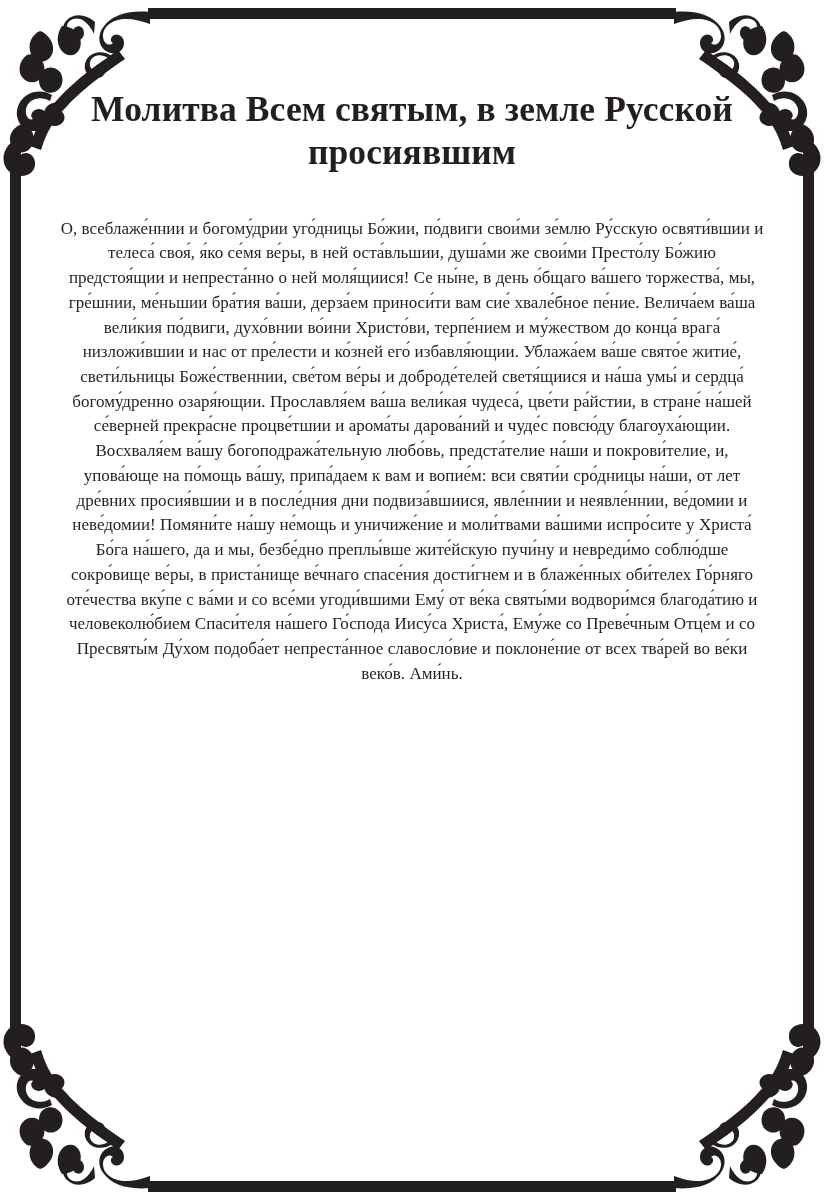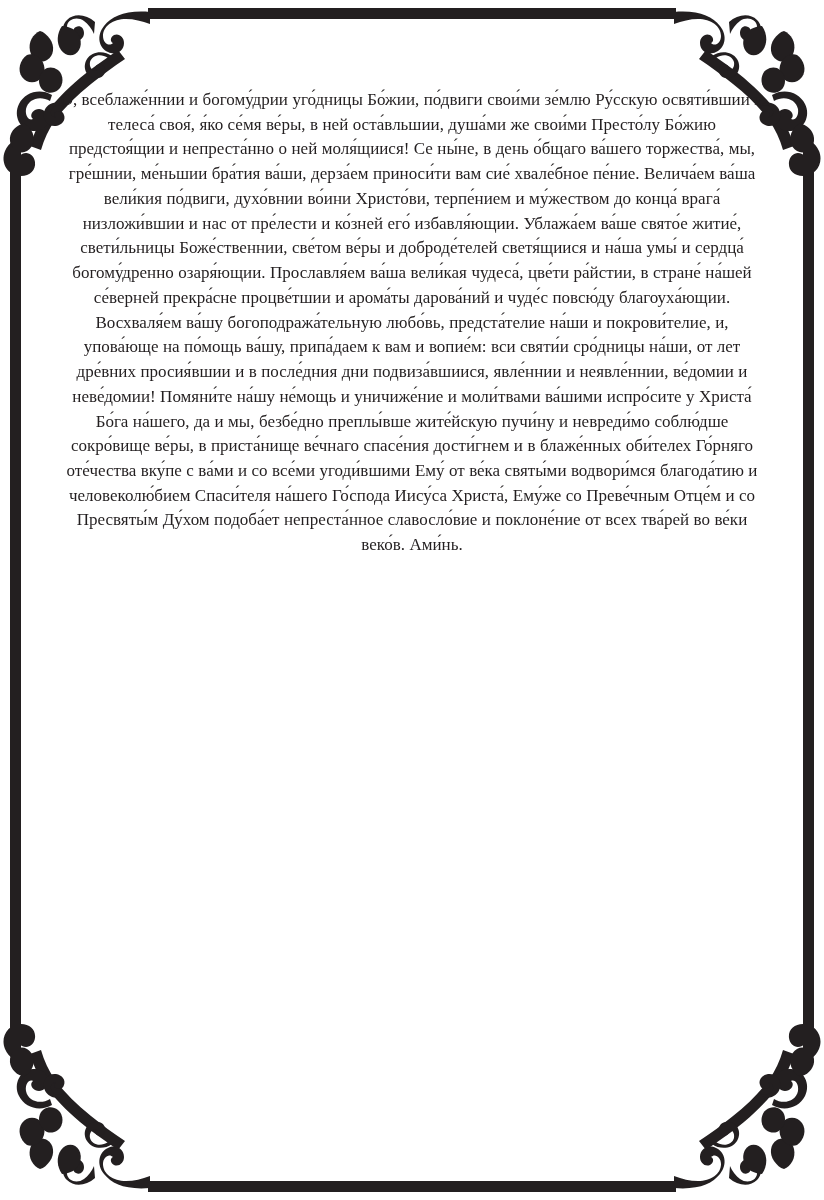--- a/index.html
+++ b/index.html
@@ -219,16 +219,17 @@
         <path d="M62 104 C55 100 46 104 44 112 C42 120 48 127 56 126 C62 125 66 120 64 115 C63 111 59 110 56 112 C54 113 54 116 56 117 C53 118 50 115 51 111 C53 105 60 103 65 108 Z"></path>
         <path d="M36 140 C24 134 10 139 5 151 C0 163 8 176 21 176 C30 176 36 170 35 162 C34 155 28 151 22 154 C18 156 17 161 20 163 C16 165 12 160 13 153 C15 143 27 139 36 146 Z"></path>
         <path d="M22 124 C15 126 9 133 10 141 C11 150 20 155 27 151 C34 147 36 137 31 130 C29 126 25 123 22 124 Z"></path>
         <rect x="148" y="8" width="34" height="11"></rect>
         <rect x="10" y="148" width="11" height="34"></rect>
       </g>
     </svg>
   </div>
 
   <div class="content">
+    <h1 class="prayer-title">Молитва Всем святым, в земле Русской просиявшим</h1>
     <p class="prayer-body">О, всеблаже́ннии и богому́дрии уго́дницы Бо́жии, по́двиги свои́ми зе́млю Ру́сскую освяти́вшии и телеса́ своя́, я́ко се́мя ве́ры, в ней оста́вльшии, душа́ми же свои́ми Престо́лу Бо́жию предстоя́щии и непреста́нно о ней моля́щиися! Се ны́не, в день о́бщаго ва́шего торжества́, мы, гре́шнии, ме́ньшии бра́тия ва́ши, дерза́ем приноси́ти вам сие́ хвале́бное пе́ние. Велича́ем ва́ша вели́кия по́двиги, духо́внии во́ини Христо́ви, терпе́нием и му́жеством до конца́ врага́ низложи́вшии и нас от пре́лести и ко́зней его́ избавля́ющии. Ублажа́ем ва́ше свято́е житие́, свети́льницы Боже́ственнии, све́том ве́ры и доброде́телей светя́щиися и на́ша умы́ и сердца́ богому́дренно озаря́ющии. Прославля́ем ва́ша вели́кая чудеса́, цве́ти ра́йстии, в стране́ на́шей се́верней прекра́сне процве́тшии и арома́ты дарова́ний и чуде́с повсю́ду благоуха́ющии. Восхваля́ем ва́шу богоподража́тельную любо́вь, предста́телие на́ши и покрови́телие, и, упова́юще на по́мощь ва́шу, припа́даем к вам и вопие́м: вси святи́и сро́дницы на́ши, от лет дре́вних просия́вшии и в после́дния дни подвиза́вшиися, явле́ннии и неявле́ннии, ве́домии и неве́домии! Помяни́те на́шу не́мощь и уничиже́ние и моли́твами ва́шими испро́сите у Христа́ Бо́га на́шего, да и мы, безбе́дно преплы́вше жите́йскую пучи́ну и невреди́мо соблю́дше сокро́вище ве́ры, в приста́нище ве́чнаго спасе́ния дости́гнем и в блаже́нных оби́телех Го́рняго оте́чества вку́пе с ва́ми и со все́ми угоди́вшими Ему́ от ве́ка святы́ми водвори́мся благода́тию и человеколю́бием Спаси́теля на́шего Го́спода Иису́са Христа́, Ему́же со Преве́чным Отце́м и со Пресвяты́м Ду́хом подоба́ет непреста́нное славосло́вие и поклоне́ние от всех тва́рей во ве́ки веко́в. Ами́нь.</p>
   </div>
 
 </div>
 
 </body></html>

